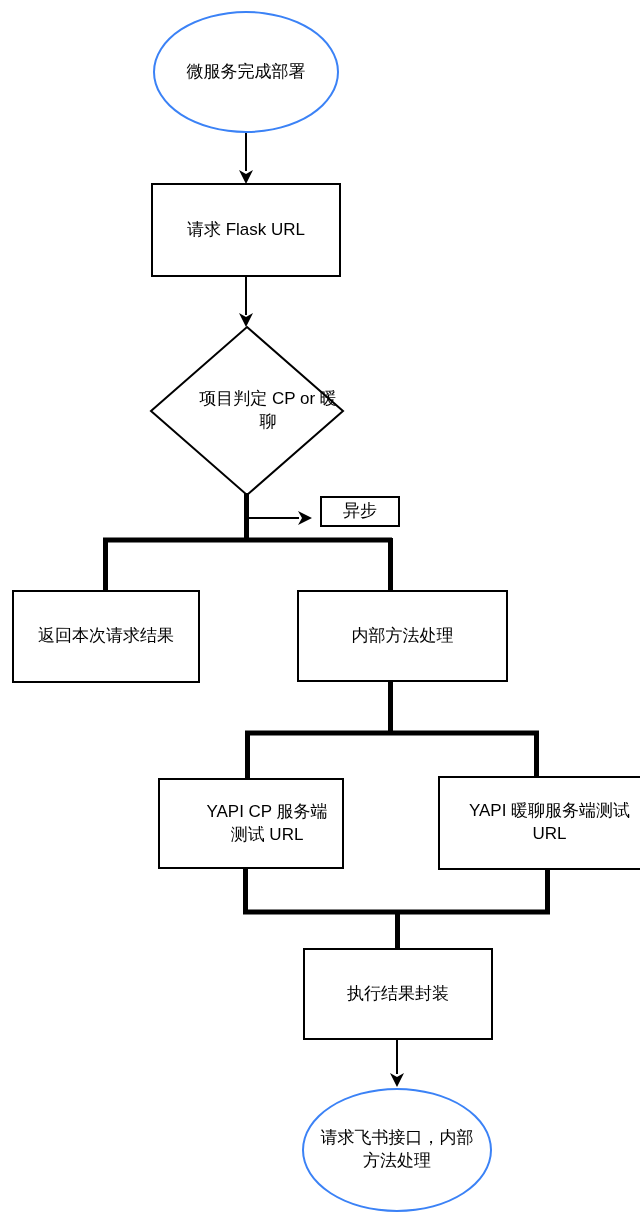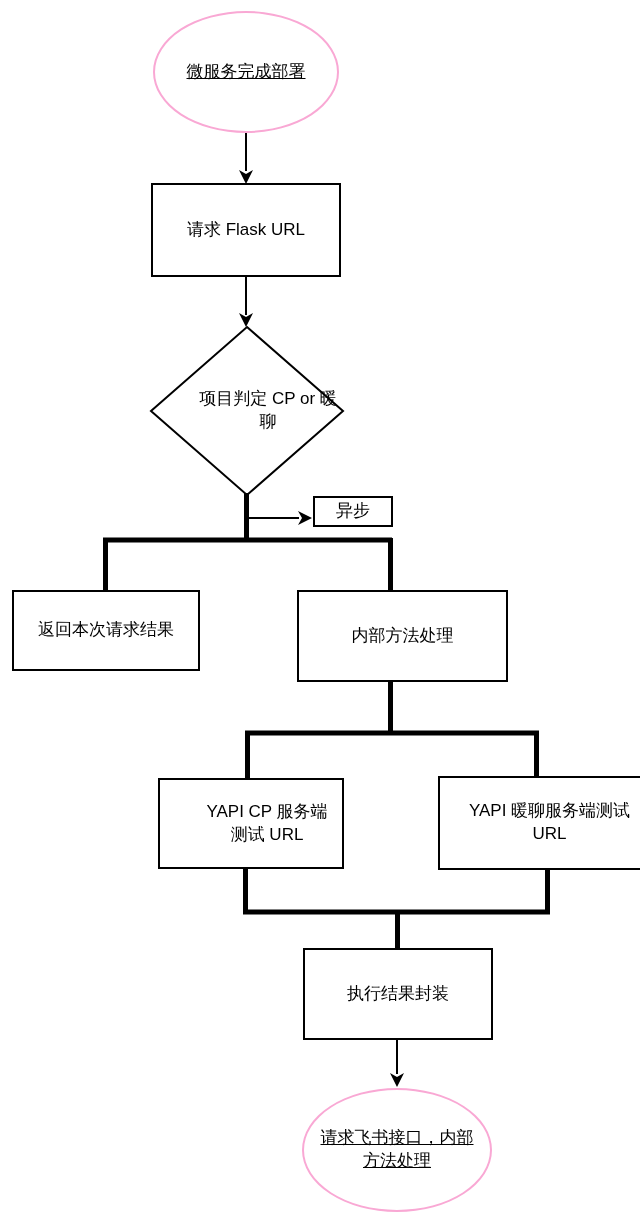--- a/index.html
+++ b/index.html
@@ -50,23 +50,22 @@
     text-align: center;
     color: #000000;
     font-size: 17px;
     line-height: 1.35;
     background: #ffffff;
   }
   .node.rect {
     border: 2px solid #000000;
   }
   .node.ellipse {
-    border: 2px solid #f9a8d4;
+    border: 2px solid #3b82f6;
     border-radius: 50%;
-    text-decoration: underline;
   }
   .node.overlay {
     background: transparent;
     border: none;
   }
   .node .lbl {
     display: block;
     padding: 0 10px;
   }
 </style>
@@ -112,25 +111,25 @@
   </div>
 
   <div class="node rect" style="left:151px; top:183px; width:190px; height:94px;align-items:center;">
     <span class="lbl">请求 Flask URL</span>
   </div>
 
   <div class="node overlay" style="left:151px; top:327px; width:192px; height:168px;">
     <span class="lbl" style="padding:0;margin-left:42px;">项目判定 CP or 暖聊</span>
   </div>
 
-  <div class="node rect" style="left:313px; top:496px; width:80px; height:31px;justify-content:center;">
+  <div class="node rect" style="left:320px; top:496px; width:80px; height:31px;justify-content:center;">
     <span class="lbl">异步</span>
   </div>
 
-  <div class="node rect" style="left:12px; top:590px; width:188px; height:81px;">
+  <div class="node rect" style="left:12px; top:590px; width:188px; height:93px;">
     <span class="lbl">返回本次请求结果</span>
   </div>
 
   <div class="node rect" style="left:297px; top:590px; width:211px; height:92px;">
     <span class="lbl">内部方法处理</span>
   </div>
 
   <div class="node rect" style="left:158px; top:778px; width:186px; height:91px;padding-left:32px;">
     <span class="lbl">YAPI CP 服务端测试 URL</span>
   </div>

